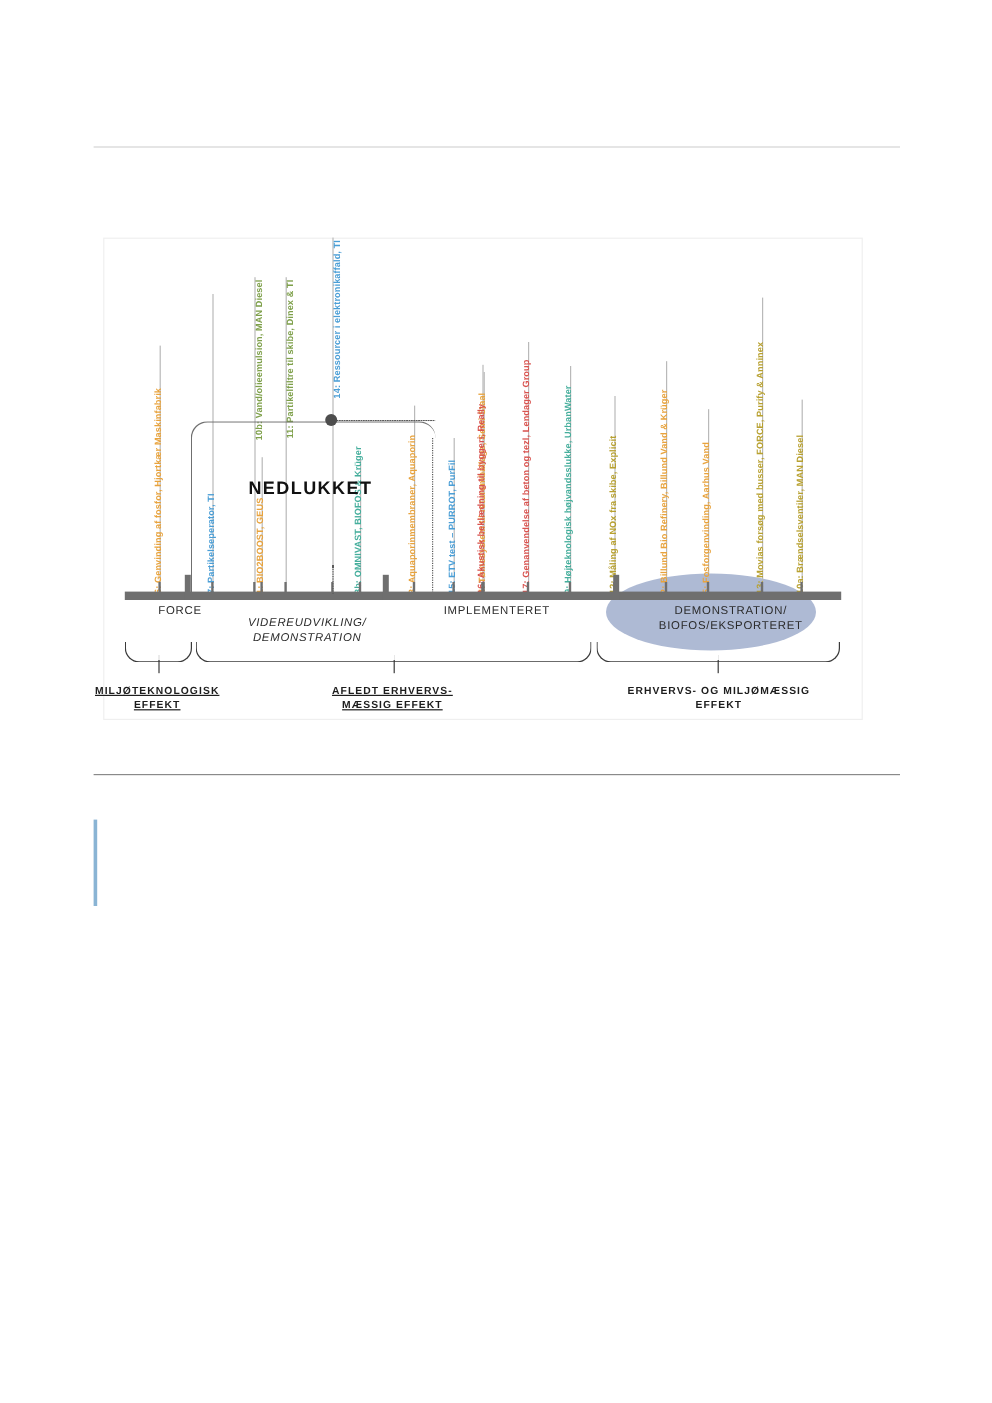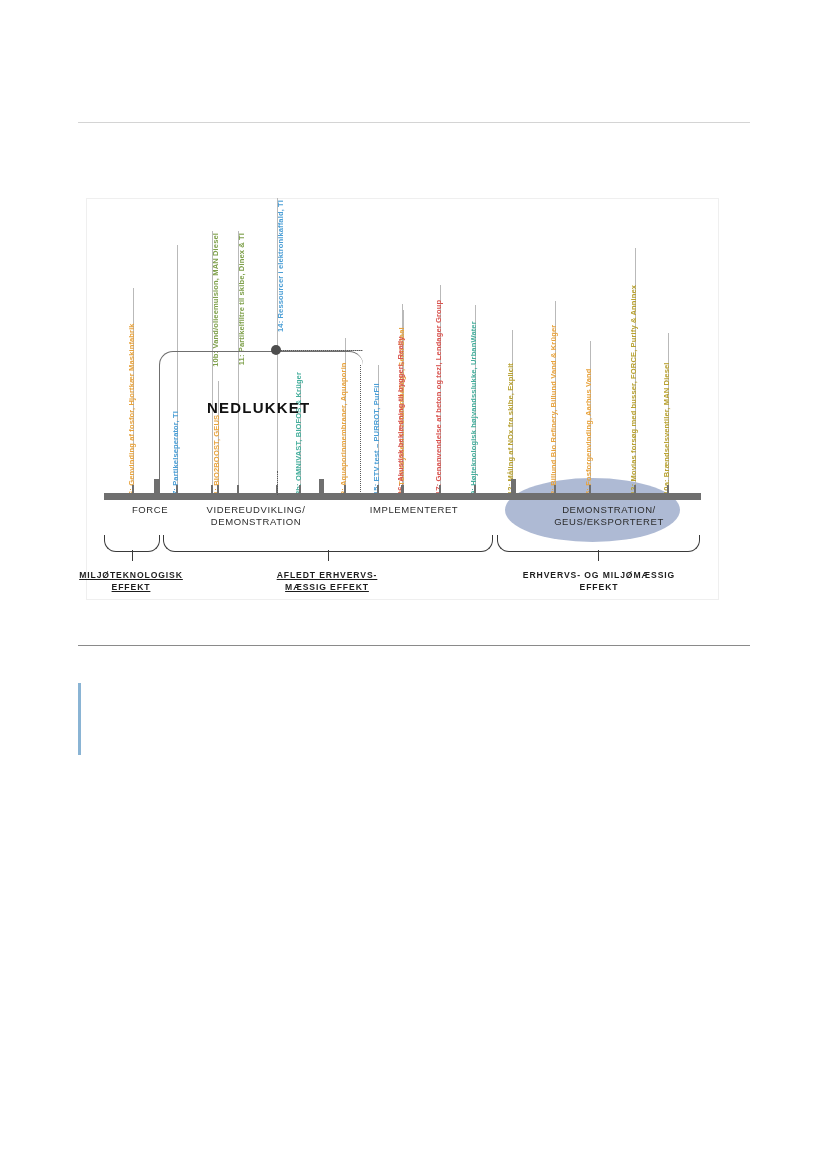--- a/index.html
+++ b/index.html
@@ -131,30 +131,30 @@
         <div class="tick" style="left: 580px;"></div>
         <div class="tick major" style="left: 67px;"></div>
         <div class="tick major" style="left: 232px;"></div>
         <div class="tick major" style="left: 424px;"></div>
         <div style="position: absolute; top: 272px; height: 24px; border-left: 1.6px dotted rgb(90, 90, 90); left: 190px;"></div>
       </div>
     <div id="phases">
         <div class="phase" style="left: -17px; top: 305px; width: 160px;">
           <div>FORCE</div>
         </div>
-        <div class="phase" style="left: 89px; top: 305px; width: 160px;">
+        <div class="phase" style="left: 89px; top: 315px; width: 160px; font-style: italic;">
           <div>VIDEREUDVIKLING/</div>
           <div>DEMONSTRATION</div>
         </div>
         <div class="phase" style="left: 247px; top: 305px; width: 160px;">
           <div>IMPLEMENTERET</div>
         </div>
         <div class="phase" style="left: 442px; top: 305px; width: 160px;">
           <div>DEMONSTRATION/</div>
-          <div>GEUS/EKSPORTERET</div>
+          <div>BIOFOS/EKSPORTERET</div>
         </div>
       </div>
 
     <div id="braces">
         <div style="position: absolute; left: 17px; top: 336px; width: 27.5px; height: 16px; border-bottom: 1.3px solid rgb(58, 58, 58); border-left: 1.3px solid rgb(58, 58, 58); border-image: initial; border-top: none; border-right: none; border-bottom-left-radius: 12px;"></div>
         <div style="position: absolute; left: 44.5px; top: 336px; width: 27.5px; height: 16px; border-right: 1.3px solid rgb(58, 58, 58); border-bottom: 1.3px solid rgb(58, 58, 58); border-image: initial; border-top: none; border-left: none; border-bottom-right-radius: 12px;"></div>
         <div class="brace-nub" style="left: 44.5px; top: 351px;"></div>
         <div style="position: absolute; left: 76px; top: 336px; width: 164.5px; height: 16px; border-bottom: 1.3px solid rgb(58, 58, 58); border-left: 1.3px solid rgb(58, 58, 58); border-image: initial; border-top: none; border-right: none; border-bottom-left-radius: 12px;"></div>
         <div style="position: absolute; left: 240.5px; top: 336px; width: 164.5px; height: 16px; border-right: 1.3px solid rgb(58, 58, 58); border-bottom: 1.3px solid rgb(58, 58, 58); border-image: initial; border-top: none; border-left: none; border-bottom-right-radius: 12px;"></div>
         <div class="brace-nub" style="left: 240.5px; top: 351px;"></div>

